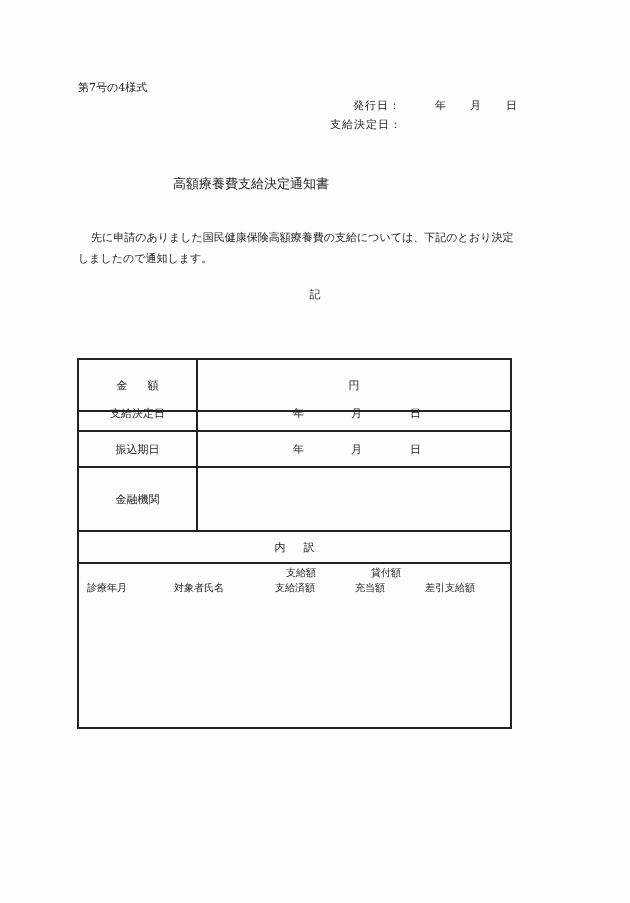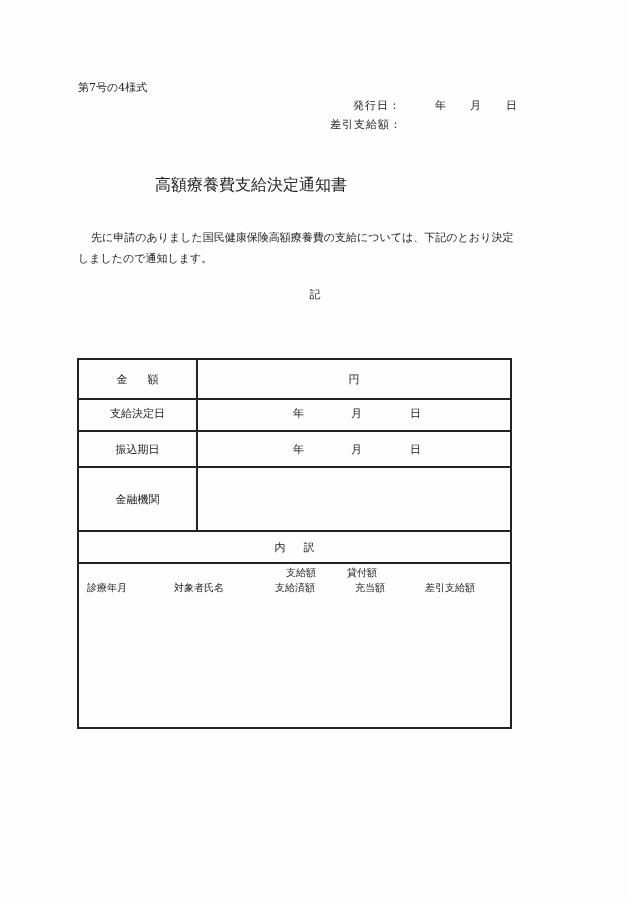--- a/index.html
+++ b/index.html
@@ -16,21 +16,21 @@
       font-size: 11px;
       overflow: hidden;
     }
     .abs { position: absolute; white-space: nowrap; }
     #form-no { left: 78px; top: 80px; font-size: 11px; }
     #issue-label { left: 353px; top: 98px; letter-spacing: 1px; }
     #issue-year { left: 435px; top: 98px; }
     #issue-month { left: 470px; top: 98px; }
     #issue-day { left: 506px; top: 98px; }
     #insured-label { left: 330px; top: 117px; letter-spacing: 1px; }
-    #doc-title { left: 0; width: 502px; text-align: center; top: 175px; font-size: 16px; }
+    #doc-title { left: 0; width: 502px; text-align: center; top: 175px; font-size: 13px; }
     #body-text {
       left: 78px; top: 207px; width: 440px; white-space: normal;
       line-height: 21px; text-indent: 13px; font-size: 11px; margin-top: 20px;
     }
     #ki-label { left: 0; width: 630px; text-align: center; top: 287px; }
 
     .form-table {
       position: absolute;
       left: 77px; top: 358px;
       width: 435px; height: 371px;
@@ -44,21 +44,21 @@
     }
     .row .label-cell {
       position: absolute; left: 0; top: 0; bottom: 0; width: 117px;
       border-right: 2px solid #222;
       display: flex; align-items: center; justify-content: center;
     }
     .row .value-cell {
       position: absolute; left: 119px; right: 0; top: 0; bottom: 0;
       display: flex; align-items: center; justify-content: center;
     }
-    #row-amount { top: 0; height: 40px; }
+    #row-amount { top: 0; height: 52px; }
     #row-decision { top: 36px; height: 36px; }
     #row-transfer { top: 72px; height: 36px; }
     #row-bank { top: 108px; height: 64px; }
     #row-breakdown { top: 172px; height: 32px; }
     #row-breakdown .full-cell {
       position: absolute; left: 0; right: 0; top: 0; bottom: 0;
       display: flex; align-items: center; justify-content: center;
     }
     #row-details { top: 204px; bottom: 0; border-bottom: none; }
 
@@ -71,21 +71,21 @@
 </head>
 <body>
 
 <div class="abs" id="form-no">第7号の4様式</div>
 
 <div class="abs" id="issue-label">発行日：</div>
 <div class="abs" id="issue-year">年</div>
 <div class="abs" id="issue-month">月</div>
 <div class="abs" id="issue-day">日</div>
 
-<div class="abs" id="insured-label">差引支給額：</div>
+<div class="abs" id="insured-label">支給決定日：</div>
 
 <div class="abs" id="doc-title">高額療養費支給決定通知書</div>
 
 <div class="abs" id="body-text">先に申請のありました国民健康保険高額療養費の支給については、下記のとおり決定しましたので通知します。</div>
 
 <div class="abs" id="ki-label">記</div>
 
 <div class="form-table">
 
   <div class="row" id="row-amount">
@@ -132,18 +132,18 @@
     <div class="full-cell">
       <span class="spaced-small">内訳</span>
     </div>
   </div>
 
   <div class="row" id="row-details">
     <span class="col-head" style="left:8px; top:17px">診療年月</span>
     <span class="col-head" style="left:95px; top:17px">対象者氏名</span>
     <span class="col-head" style="left:207px; top:2px">支給額</span>
     <span class="col-head" style="left:196px; top:17px">支給済額</span>
-    <span class="col-head" style="left:268px; top:2px">貸付額</span>
+    <span class="col-head" style="left:292px; top:2px">貸付額</span>
     <span class="col-head" style="left:276px; top:17px">充当額</span>
     <span class="col-head" style="left:346px; top:17px">差引支給額</span>
   </div>
 
 </div>
 
 </body></html>

